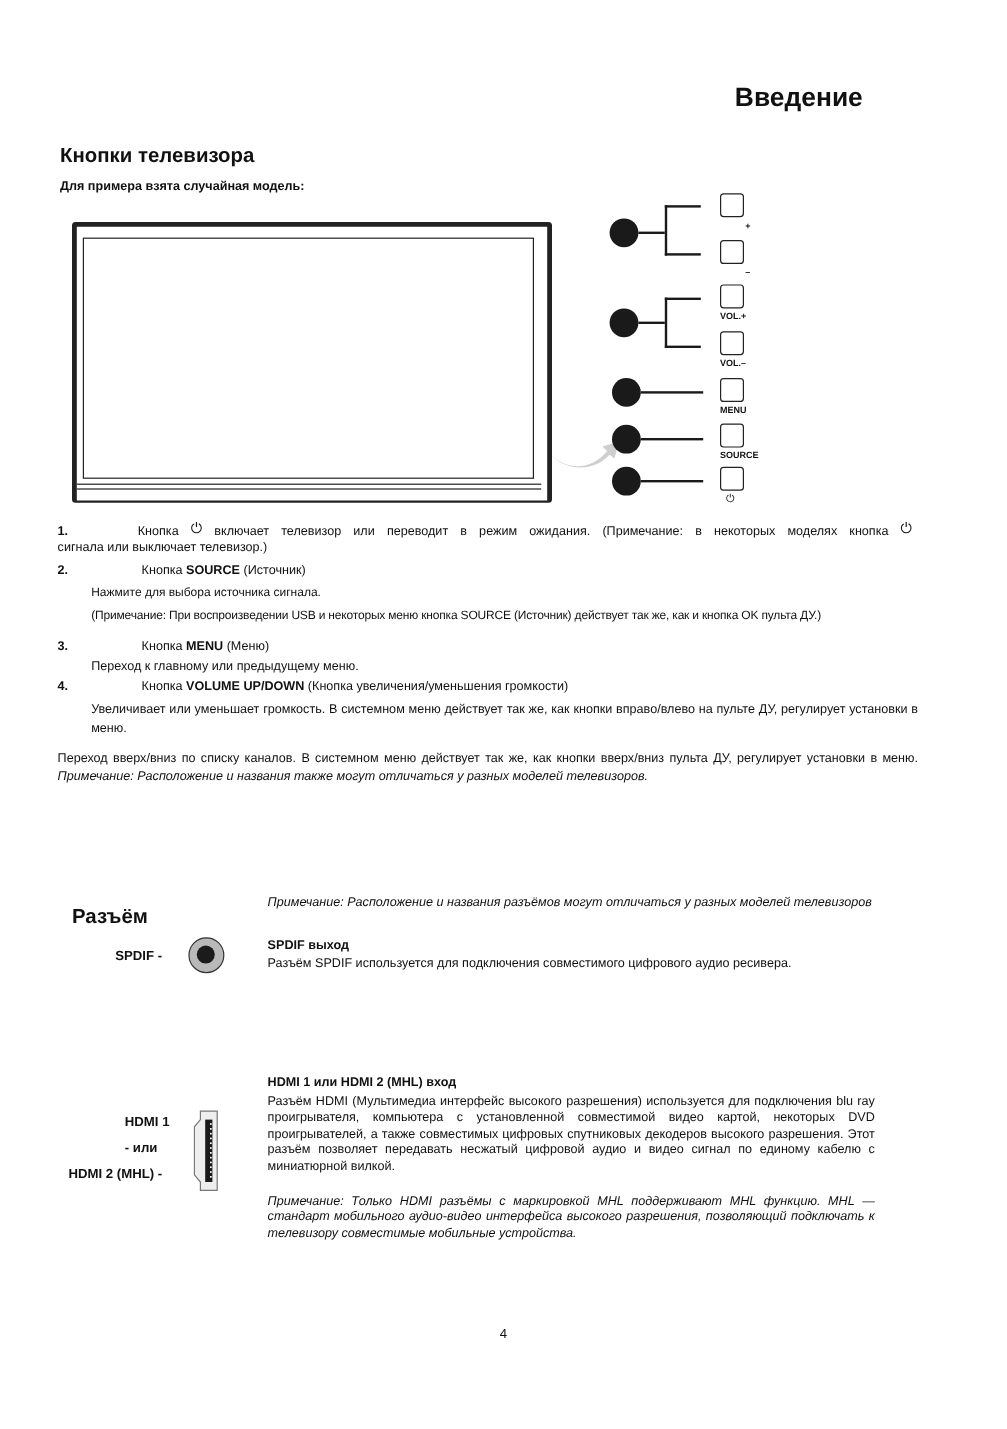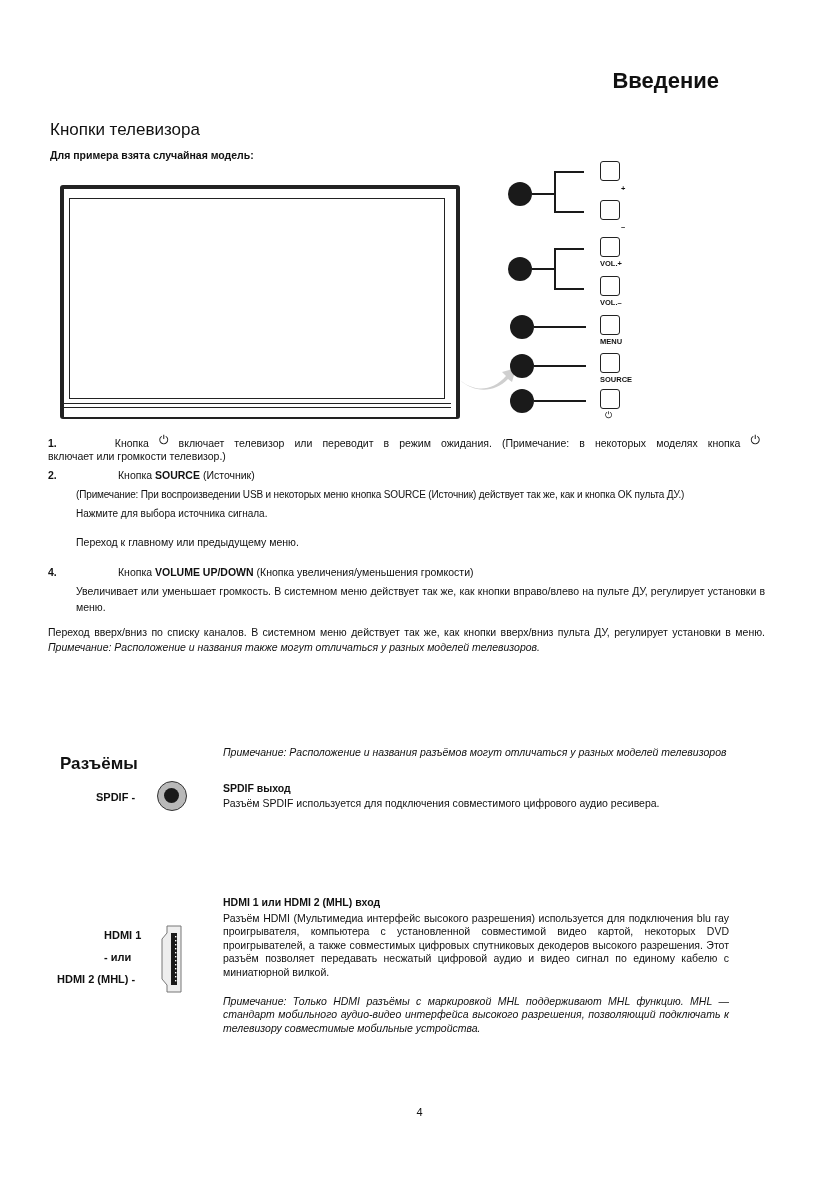--- a/index.html
+++ b/index.html
@@ -2,21 +2,21 @@
 <html><head>
 <meta charset="utf-8">
 <style>
   html, body { margin: 0; padding: 0; background: #ffffff; }
   body {
     width: 839px; height: 1191px; position: relative; overflow: hidden;
     font-family: "Liberation Sans", sans-serif; color: #111;
   }
   .abs { position: absolute; }
   .page-title { right: 120px; top: 68px; font-size: 22px; font-weight: bold; }
-  .section-title { left: 50px; top: 120px; font-size: 17px; font-weight: normal; }
+  .section-title { left: 50px; top: 120px; font-size: 17px; font-weight: bold; }
   .subtitle { left: 50px; top: 149px; font-size: 10.5px; font-weight: bold; }
 
   
   .tv { left: 60px; top: 185px; width: 398px; height: 236px; }
   .tv-outer { position:absolute; left:0; top:0; width:392px; height:228px; border:4px solid #222; border-bottom-width:2px; border-radius:3px; }
   .tv-inner { position:absolute; left:9px; top:13px; width:374px; height:199px; border:1px solid #222; background:#fff; }
   .tv-bottom { position:absolute; left:4px; top:218px; width:387px; height:3px; border-top:1px solid #222; border-bottom:1px solid #222; }
 
   
   .dot { width: 24px; height: 24px; border-radius: 50%; background: #1a1a1a; }
@@ -96,54 +96,59 @@
 <div class="abs txt" style="left:48px; top:437px; width:712px;">
   <div style="display:flex; justify-content:space-between;">
     <span class="num">1.</span>
     <span style="flex:1; margin-left:58px; text-align:justify; text-align-last:justify;">
       <span>Кнопка</span>
       <span class="power-glyph">⏻</span>
       <span>включает телевизор или переводит в режим ожидания. (Примечание: в некоторых моделях кнопка</span>
       <span class="power-glyph">⏻</span>
     </span>
   </div>
-  <div>включает или громкости телевизор.)</div>
+  <div>сигнала или выключает телевизор.)</div>
 </div>
 
 <div class="abs txt" style="left:48px; top:469px; width:720px;">
   <div>
     <span class="num" style="display:inline-block; width:70px;">2.</span><span>Кнопка</span>
     <b>SOURCE</b>
     <span>(Источник)</span>
   </div>
+  <div style="margin-left:28px; margin-top:6px; font-size:10px;">Нажмите для выбора источника сигнала.</div>
   <div style="margin-left:28px; margin-top:6px; font-size:10px; letter-spacing:-0.15px;">(Примечание: При воспроизведении USB и некоторых меню кнопка SOURCE (Источник) действует так же, как и кнопка OK пульта ДУ.)</div>
-  <div style="margin-left:28px; margin-top:6px; font-size:10px;">Нажмите для выбора источника сигнала.</div>
 </div>
 
 <div class="abs txt" style="left:48px; top:533px; width:720px;">
+  <div>
+    <span class="num" style="display:inline-block; width:70px;">3.</span><span>Кнопка</span>
+    <b>MENU</b>
+    <span>(Меню)</span>
+  </div>
   <div style="margin-left:28px; margin-top:3px;">Переход к главному или предыдущему меню.</div>
 </div>
 
 <div class="abs txt" style="left:48px; top:566px; width:717px;">
   <div>
     <span class="num" style="display:inline-block; width:70px;">4.</span><span>Кнопка</span>
     <b>VOLUME UP/DOWN</b>
     <span>(Кнопка увеличения/уменьшения громкости)</span>
   </div>
   <div class="jt" style="margin-left:28px; margin-top:4px; line-height:16px;">Увеличивает или уменьшает громкость. В системном меню действует так же, как кнопки вправо/влево на пульте ДУ, регулирует установки в меню.</div>
 </div>
 
 <div class="abs txt" style="left:48px; top:622px; width:717px;">
   <div class="jt" style="margin-top:3px; line-height:15px;">
     <span>Переход вверх/вниз по списку каналов. В системном меню действует так же, как кнопки вверх/вниз пульта ДУ, регулирует установки в меню.</span>
     <span class="italic">Примечание</span><span class="italic">: Расположение и названия также могут отличаться у разных моделей телевизоров.</span>
   </div>
 </div>
 
-<div class="abs conn-title">Разъёмы</div>
+<div class="abs conn-title">Разъём</div>
 
 <div class="abs txt italic jt" style="left:223px; top:746px; width:524px; line-height:12px;">
   <span>Примечание</span><span>: Расположение и названия разъёмов могут отличаться у разных моделей телевизоров</span>
 </div>
 
 <div class="abs txt" style="left:96px; top:791px; font-weight:bold; font-size:11px;">SPDIF -</div>
 <div class="abs jack-outer" style="left:157px; top:781px;">
   <div class="jack-inner"></div>
 </div>
 <div class="abs txt" style="left:223px; top:782px; font-weight:bold;">SPDIF выход</div>

